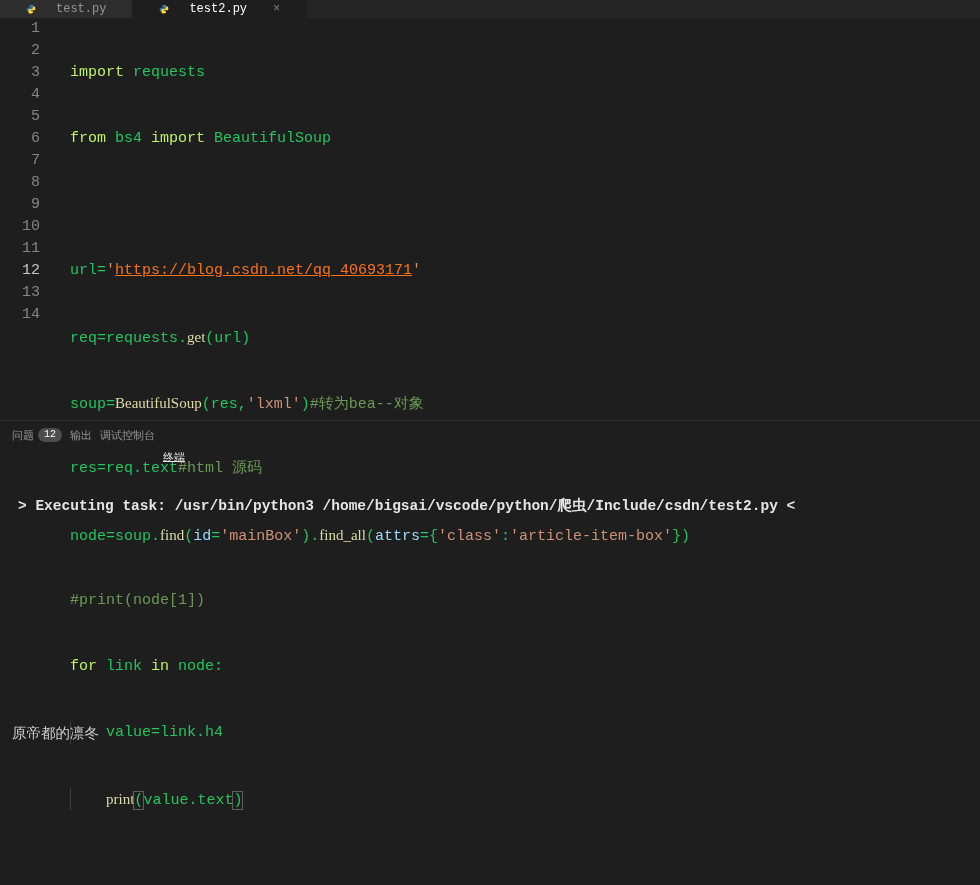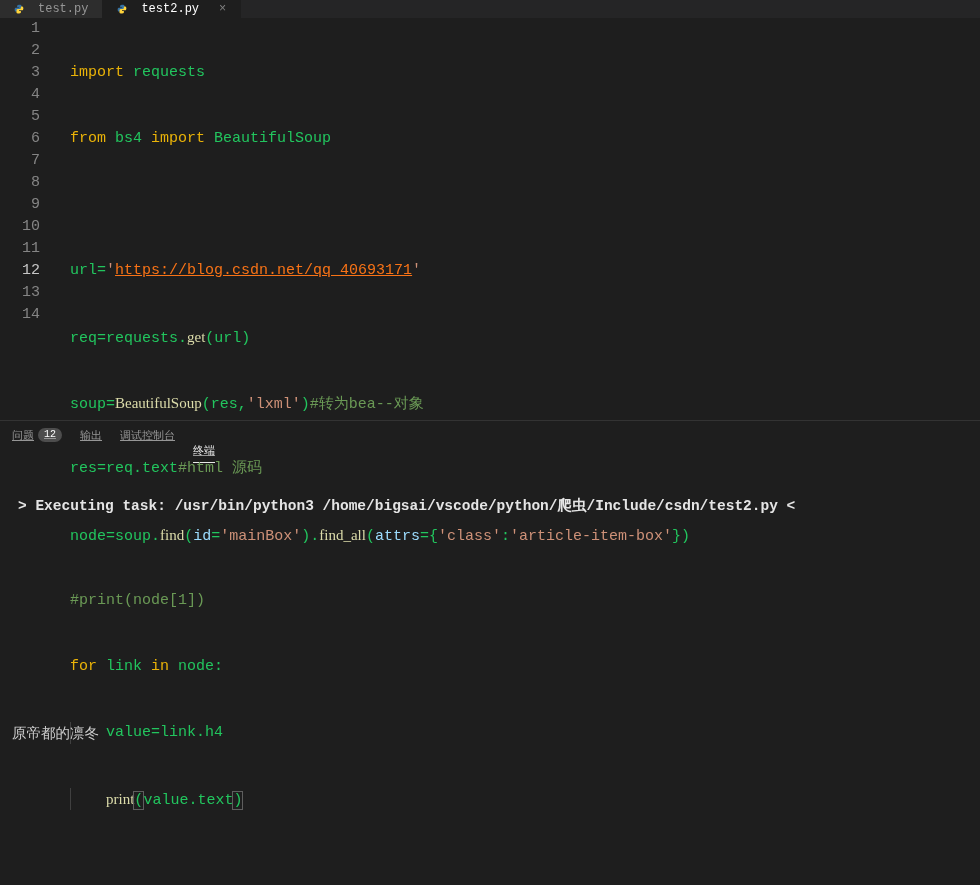--- a/index.html
+++ b/index.html
@@ -15,25 +15,25 @@
 .tabs {
   height: 18px;
   background: #252526;
   display: flex;
   align-items: center;
 }
 .tab {
   height: 18px;
   display: flex;
   align-items: center;
-  padding: 0 14px;
+  padding: 0 26px;
   background: #2d2d2d;
   color: #969696;
   font-size: 12px;
-  gap: 14px;
+  gap: 20px;
   border-right: 1px solid #1e1e1e;
 }
 .tab.active {
   background: #1e1e1e;
   color: #ffffff;
 }
 .tab .py-icon {
   width: 10px;
   height: 10px;
   position: relative;
@@ -69,47 +69,45 @@
 }
 .code-line { height: 22px; padding-left: 20px; position: relative; }
 .indent-guide {
   position: absolute;
   left: 20px;
   top: 0;
   bottom: 0;
   width: 1px;
   background: #404040;
 }
-.kw { color: #eab308; }
+.kw { color: #bef264; }
 .fn { color: #dcdcaa; font-family: Liberation Serif, serif; }
 .str { color: #ce9178; }
 .str-u { color: #f97316; text-decoration: underline; margin-top: 20px; }
 .cmt { color: #6a9955; }
 .var { color: #9cdcfe; }
 .plain { color: #22c55e; }
 .bracket-match {
   border: 1px solid #5e5e5e;
   margin: -1px;
 }
 .panel {
   border-top: 1px solid #333;
   height: 465px;
   background: #1e1e1e;
   display: flex;
   flex-direction: column;
 }
 .panel-tabs {
   height: 28px;
   display: flex;
-  align-items: center;
   padding: 0 12px;
-  gap: 18px;
+  gap: 8px;
   font-size: 11px;
   color: #969696;
-  text-decoration: underline;
 }
 .panel-tab {
   display: flex;
   align-items: center;
   gap: 4px;
   padding: 4px 0;
   cursor: pointer;
 }
 .panel-tab.active {
   color: #e7e7e7;

